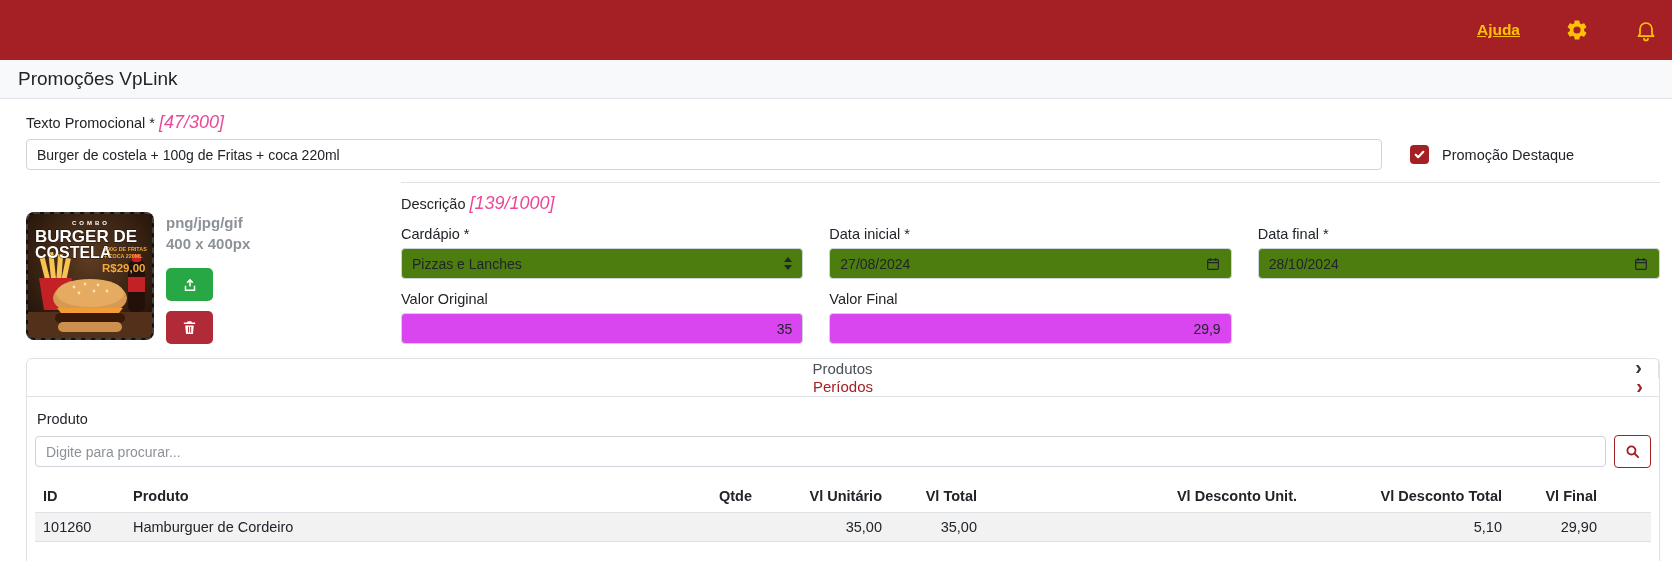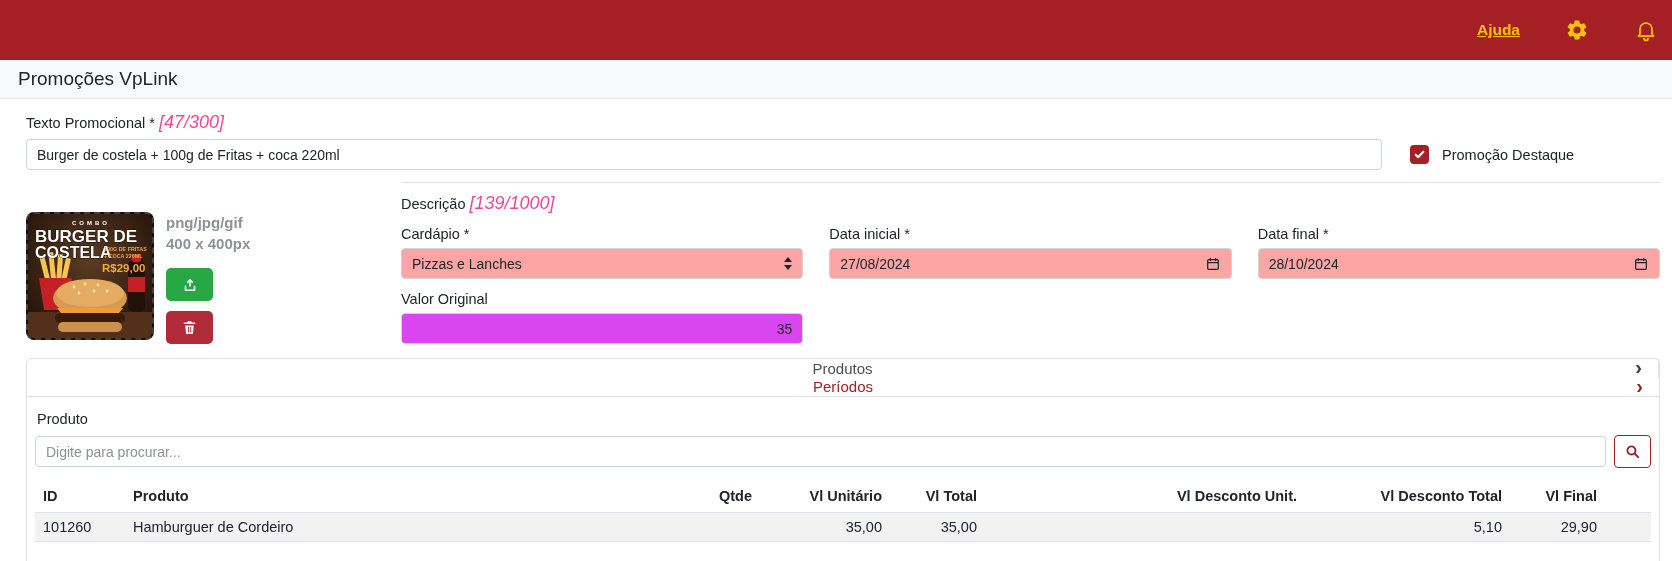--- a/index.html
+++ b/index.html
@@ -31,21 +31,21 @@
   .media-left { width:375px; flex-shrink:0; display:flex; }
   .img-box { width:128px; height:128px; border:2px dashed #3f3f3f; border-radius:8px; overflow:hidden; flex-shrink:0; background:#1a0d05; }
   .img-side { margin-left:12px; display:flex; flex-direction:column; }
   .hint { color:#8d9298; font-size:15px; line-height:1.4;font-weight:bold; }
   .sq-btn { width:47px; height:33px; border:none; border-radius:5px; display:flex; align-items:center; justify-content:center; cursor:pointer; }
   .btn-upload { background:#28a745; margin-top:14px; }
   .btn-delete { background:#b02a37; margin-top:10px; }
   .details { flex:1; border-top:1px solid #dee2e6; padding-top:10px; }
   .full-input { width:100%; height:31px; border:1px solid #ced4da; border-radius:4px; padding:0 10px; font-size:14px; outline:none; }
   .grid3 { display:grid; grid-template-columns:1fr 1fr 1fr; column-gap:26px; margin-top:12px; }
-  .control { height:31px; border:1px solid #ced4da; border-radius:4px; display:flex; align-items:center; justify-content:space-between; padding:0 10px; font-size:14px; background:#fca5a5; cursor:pointer; }
+  .control { height:31px; border:1px solid #ced4da; border-radius:4px; display:flex; align-items:center; justify-content:space-between; padding:0 10px; font-size:14px; background:#4d7c0f; cursor:pointer; }
   .control.disabled { background:#d946ef; justify-content:flex-end; cursor:default; }
   .updown { display:flex; flex-direction:column; gap:3px; }
   .tri-up { width:0; height:0; border-left:4px solid transparent; border-right:4px solid transparent; border-bottom:5px solid #212529; }
   .tri-down { width:0; height:0; border-left:4px solid transparent; border-right:4px solid transparent; border-top:5px solid #212529; }
   
   .tabs-card { border:1px solid #dee2e6; border-radius:6px 6px 0 0; margin-top:14px; }
   .tabs-head { display:flex; height:38px;flex-direction:column; }
   .tab { flex:1; position:relative; display:flex; align-items:center; justify-content:center; font-size:15px; cursor:pointer; }
   .tab-products { border-right:1px solid #dee2e6; color:#495057; }
   .tab-periods { border-bottom:1px solid #dee2e6; color:#a42025; }
@@ -212,20 +212,26 @@
         </div>
       </div>
 
       <div class="grid3">
         <div>
           <div class="field-label">Valor Original</div>
           <div class="control disabled">
             <span>35</span>
           </div>
         </div>
+        <div>
+          <div class="field-label">Valor Final</div>
+          <div class="control disabled">
+            <span>29,9</span>
+          </div>
+        </div>
       </div>
     </div>
   </div>
 
   <div class="tabs-card">
     <div class="tabs-head">
       <div class="tab tab-products">
         <span>Produtos</span>
         <span class="tab-chevron">›</span>
       </div>

